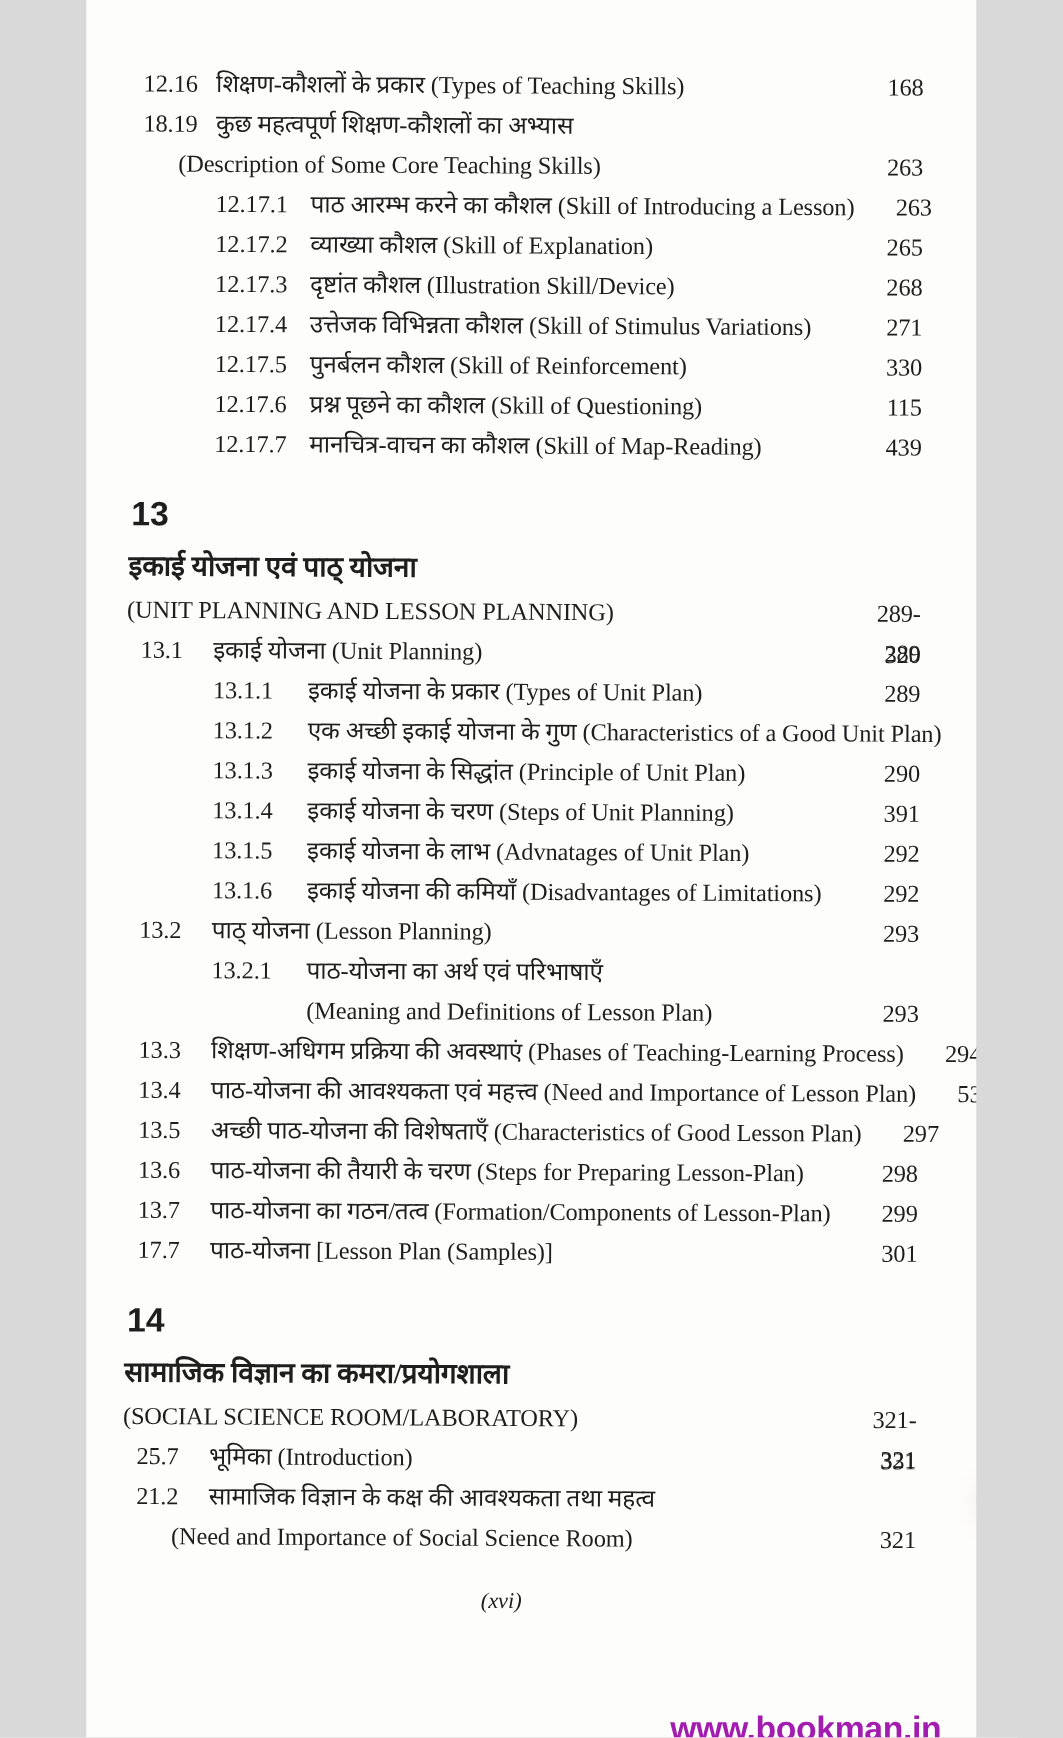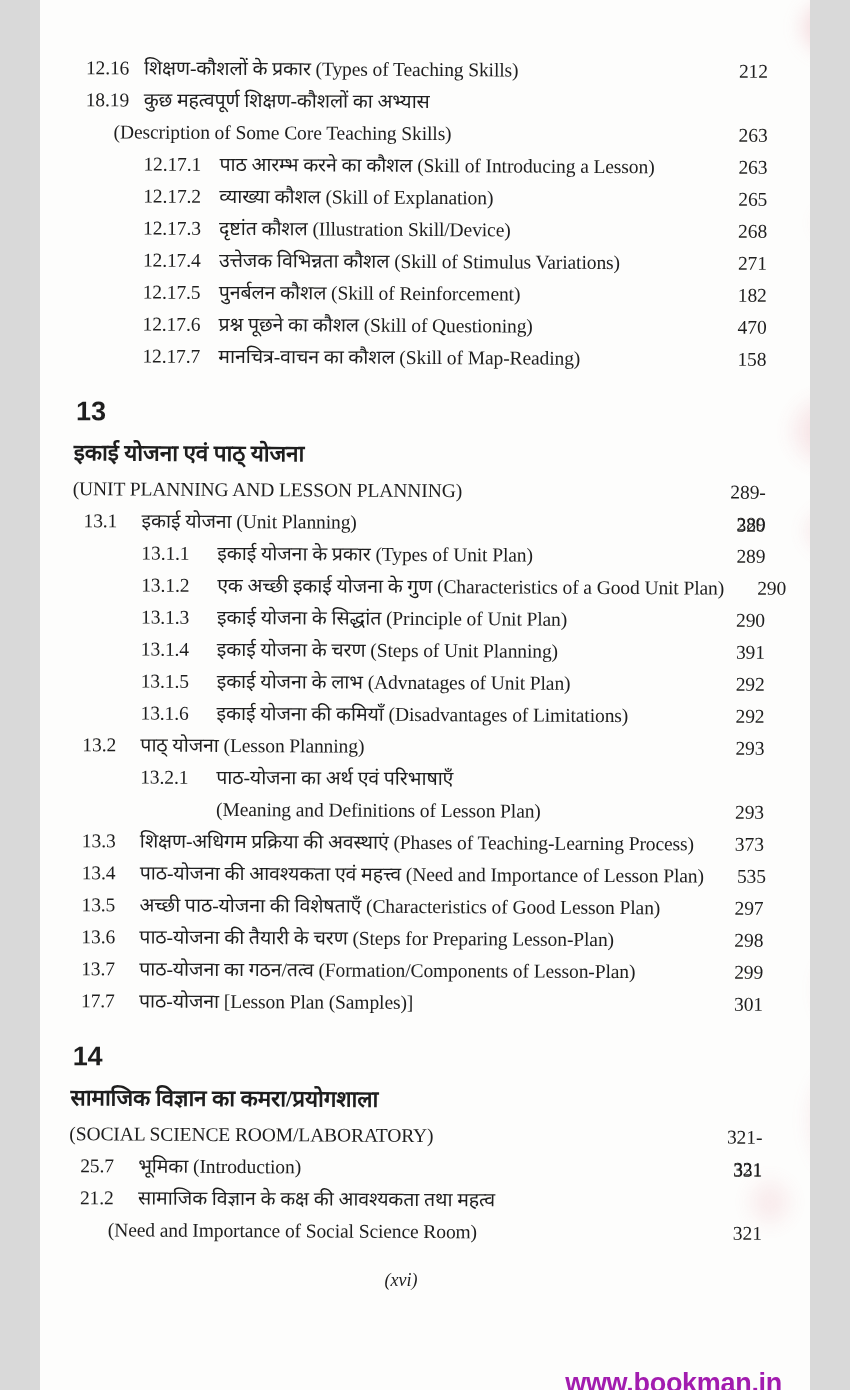--- a/index.html
+++ b/index.html
@@ -1,17 +1,17 @@
 <!DOCTYPE html>
 <html><head>
 <meta charset="utf-8">
 <style>
   html,body{margin:0;padding:0;background:#d9d9d9;}
   .page{
-    position:relative;width:770px;height:1390px;margin:0 auto;
+    position:relative;width:712px;height:1390px;margin:0 auto;
     background:#fdfdfc;overflow:hidden;
     font-family:"Liberation Serif","DejaVu Serif",serif;
     color:#1e1e1e;
   }
   
   .smudge{position:absolute;border-radius:50%;filter:blur(7px);
     background:radial-gradient(closest-side, rgba(222,128,142,.38), rgba(222,128,142,0));}
   .smudge.s1 {left:752px;top:-8px;  width:72px;height:70px;}
   .smudge.s2 {left:768px;top:200px; width:58px;height:46px;opacity:.55;}
   .smudge.s3 {left:742px;top:388px; width:92px;height:86px;opacity:.8;}
@@ -66,21 +66,21 @@
   <div class="smudge s6"></div>
   <div class="smudge s7"></div>
   <div class="smudge s8"></div>
   <div class="smudge s9"></div>
   <div class="smudge s10"></div>
 
   <div class="content">
       <div class="row item">
     <span class="num">12.16</span>
     <span class="txt">शिक्षण-कौशलों के प्रकार (Types of Teaching Skills)</span>
-    <span class="pg">212</span>
+    <span class="pg">168</span>
   </div>
       <div class="row item">
     <span class="num">18.19</span>
     <span class="txt">कुछ महत्वपूर्ण शिक्षण-कौशलों का अभ्यास</span>
     <span class="pg"></span>
   </div>
       <div class="row item-cont">
     <span class="num"></span>
     <span class="txt">(Description of Some Core Teaching Skills)</span>
     <span class="pg">263</span>
@@ -101,31 +101,31 @@
     <span class="pg">268</span>
   </div>
       <div class="row sub">
     <span class="num">12.17.4</span>
     <span class="txt">उत्तेजक विभिन्नता कौशल (Skill of Stimulus Variations)</span>
     <span class="pg">271</span>
   </div>
       <div class="row sub">
     <span class="num">12.17.5</span>
     <span class="txt">पुनर्बलन कौशल (Skill of Reinforcement)</span>
-    <span class="pg">182</span>
+    <span class="pg">330</span>
   </div>
       <div class="row sub">
     <span class="num">12.17.6</span>
     <span class="txt">प्रश्न पूछने का कौशल (Skill of Questioning)</span>
-    <span class="pg">470</span>
+    <span class="pg">115</span>
   </div>
       <div class="row sub">
     <span class="num">12.17.7</span>
     <span class="txt">मानचित्र-वाचन का कौशल (Skill of Map-Reading)</span>
-    <span class="pg">158</span>
+    <span class="pg">439</span>
   </div>
       <div class="row chapter-num">
     <span class="num"></span>
     <span class="txt">13</span>
     <span class="pg"></span>
   </div>
       <div class="row chapter-title">
     <span class="num"></span>
     <span class="txt">इकाई योजना एवं पाठ् योजना</span>
     <span class="pg"></span>
@@ -181,21 +181,21 @@
     <span class="pg"></span>
   </div>
       <div class="row sub-cont">
     <span class="num"></span>
     <span class="txt">(Meaning and Definitions of Lesson Plan)</span>
     <span class="pg">293</span>
   </div>
       <div class="row item">
     <span class="num">13.3</span>
     <span class="txt">शिक्षण-अधिगम प्रक्रिया की अवस्थाएं (Phases of Teaching-Learning Process)</span>
-    <span class="pg">373</span>
+    <span class="pg">294</span>
   </div>
       <div class="row item">
     <span class="num">13.4</span>
     <span class="txt">पाठ-योजना की आवश्यकता एवं महत्त्व (Need and Importance of Lesson Plan)</span>
     <span class="pg">535</span>
   </div>
       <div class="row item">
     <span class="num">13.5</span>
     <span class="txt">अच्छी पाठ-योजना की विशेषताएँ (Characteristics of Good Lesson Plan)</span>
     <span class="pg">297</span>

